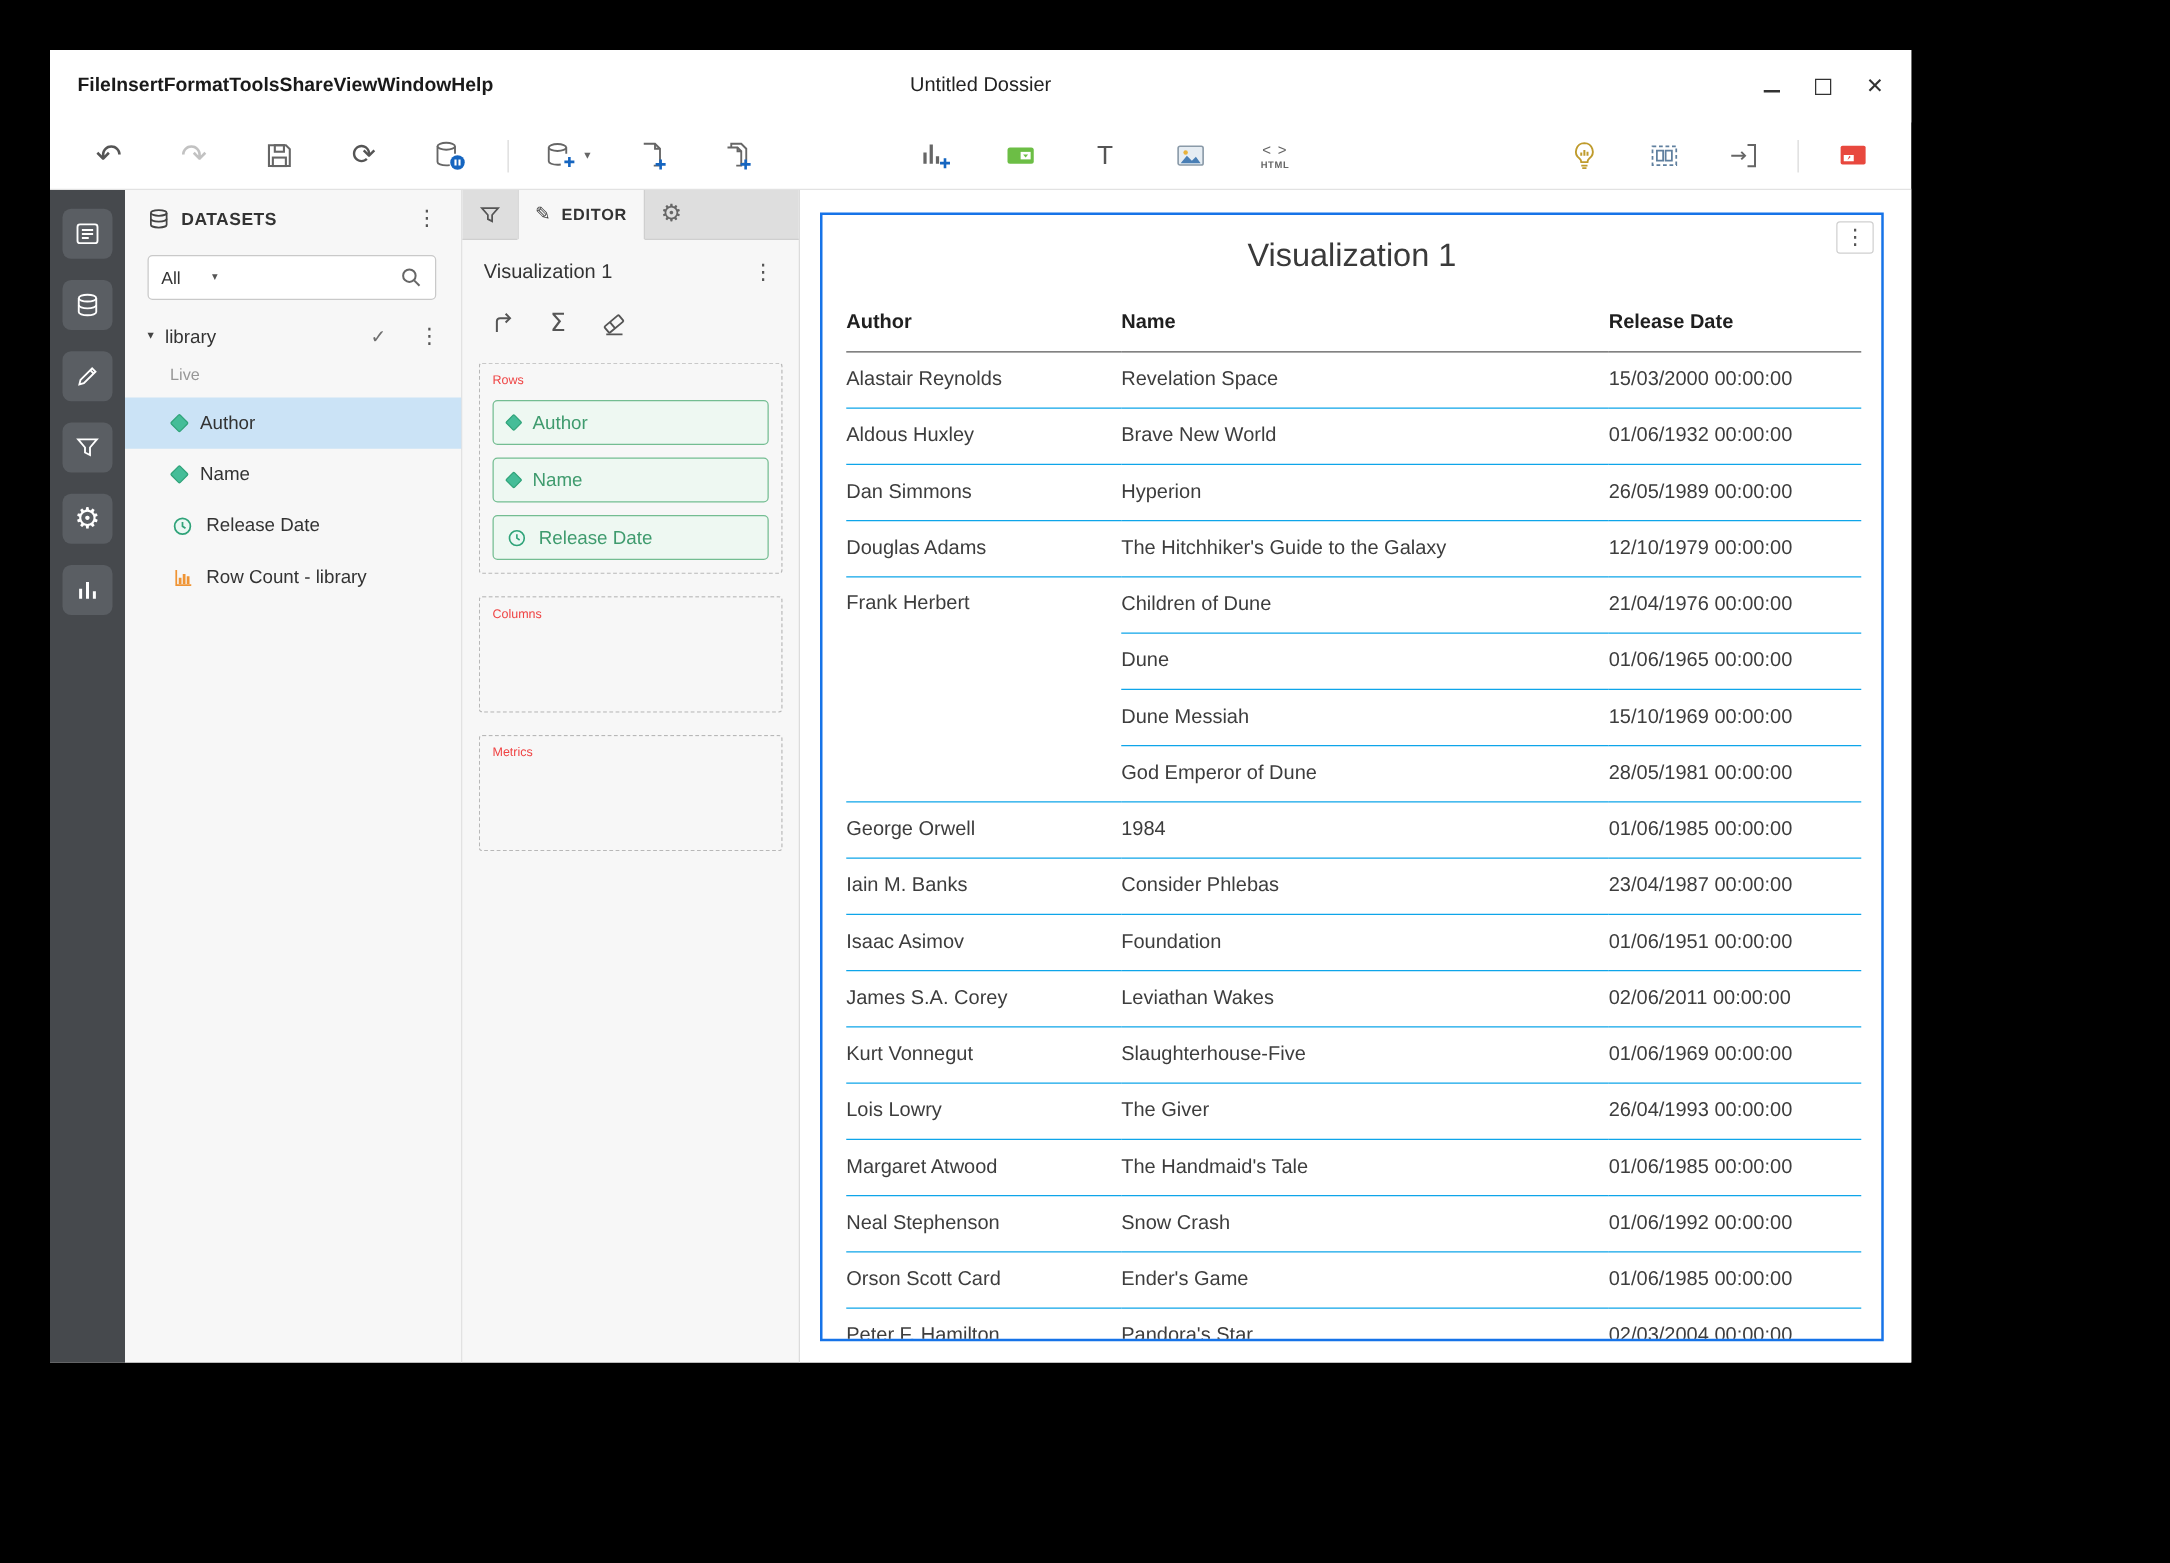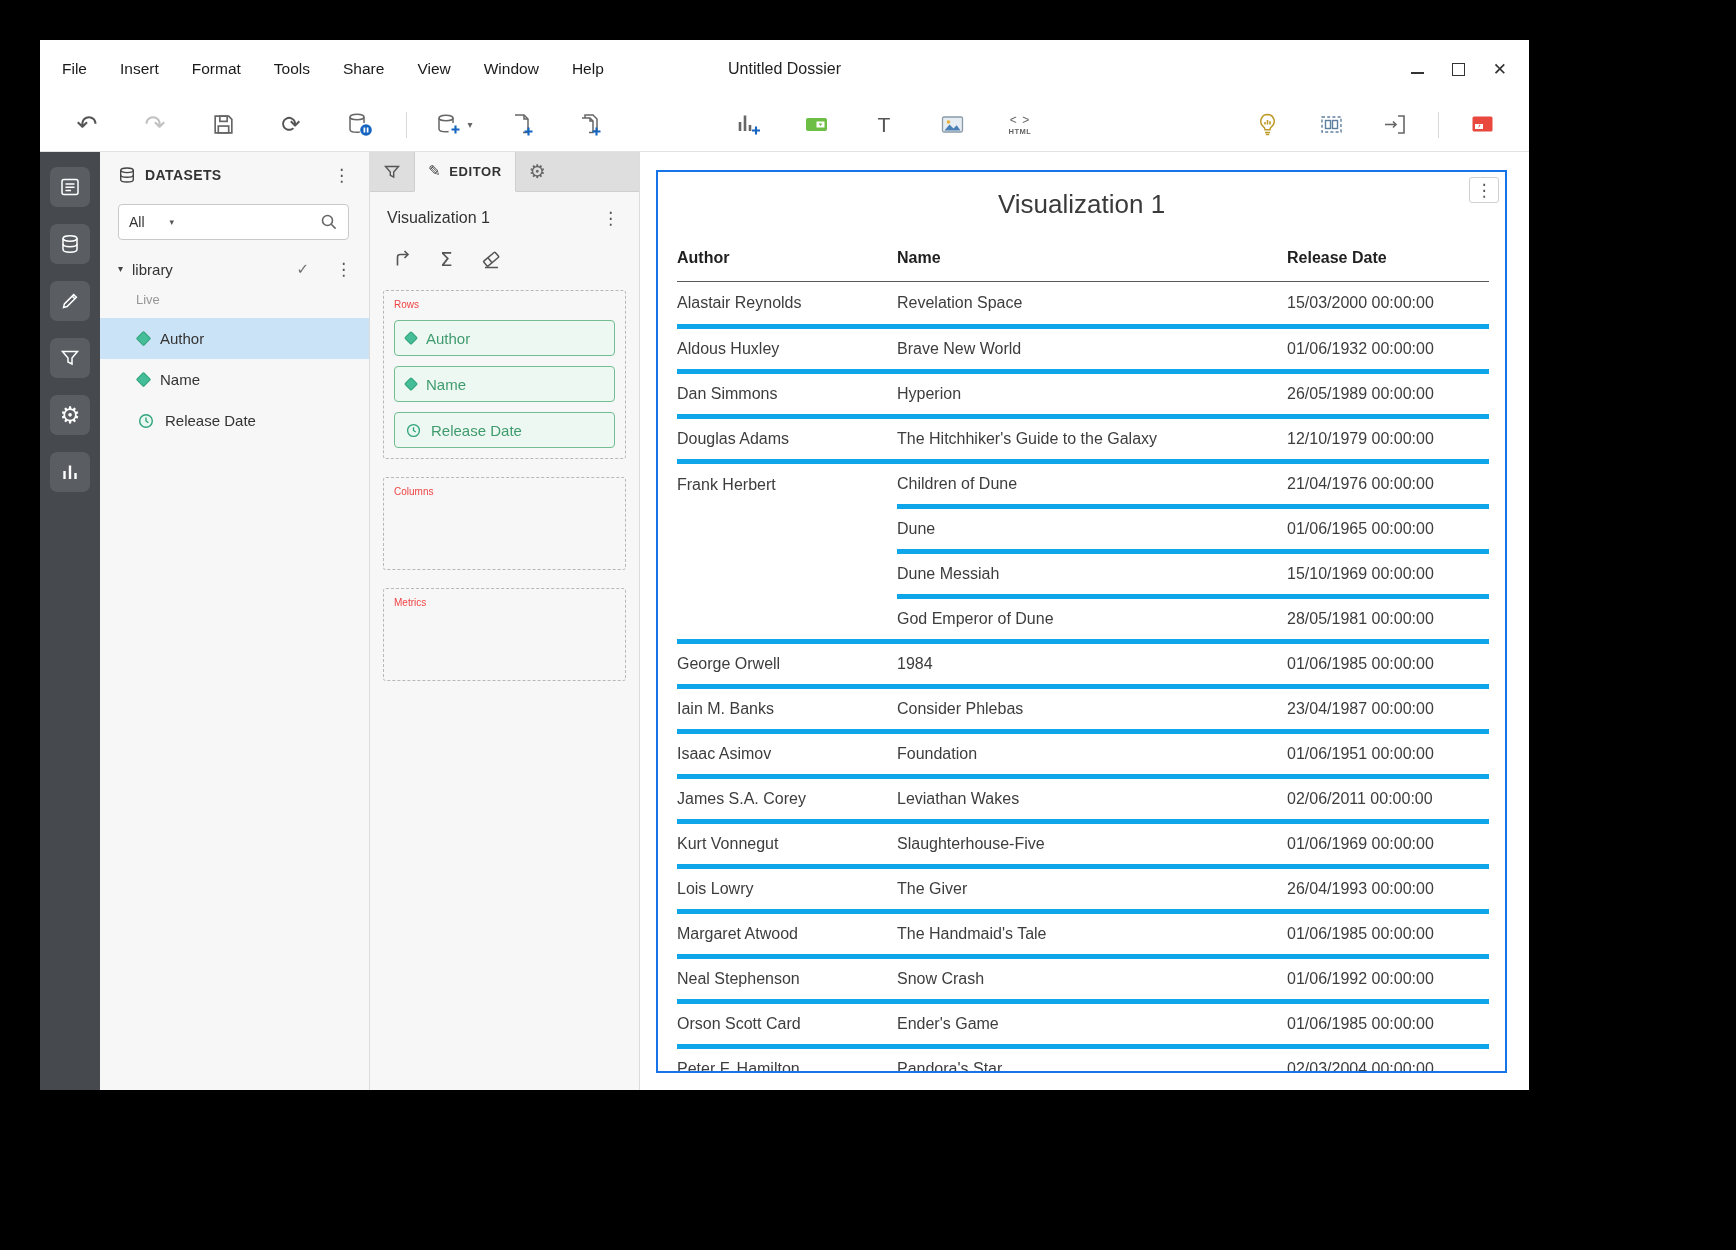--- a/index.html
+++ b/index.html
@@ -5,21 +5,21 @@
   * { margin:0; padding:0; box-sizing:border-box; }
   html,body { width:1736px; height:1250px; background:#000; overflow:hidden;
     font-family:"Liberation Sans","DejaVu Sans",sans-serif; }
   .glyph { font-family:"DejaVu Sans",sans-serif; line-height:1; }
 
   .window { position:absolute; left:40px; top:40px; width:1489px; height:1050px;
     background:#fff; display:flex; flex-direction:column; }
 
   
   .menubar { height:58px; display:flex; align-items:center; padding:0 22px; position:relative; background:#fff; flex:0 0 auto; }
-  .menus { display:flex; gap:33px; font-size:15.5px; color:#1a1a1a; z-index:2; }
+  .menus { display:flex; font-size:15.5px; color:#1a1a1a; z-index:2;font-weight:bold; }
   .menu-item { cursor:default; }
   .win-title { position:absolute; left:0; right:0; text-align:center; font-size:16px; color:#222; }
   .win-controls { margin-left:auto; display:flex; gap:28px; align-items:center; z-index:2; }
   .min-glyph { display:block; width:13px; border-bottom:2px solid #333; margin-top:8px; }
   .max-glyph { display:block; width:13px; height:13px; border:1.6px solid #333; }
   .close-glyph { font-size:17px; color:#333; }
 
   
   .toolbar { height:54px; border-bottom:1px solid #e2e2e2; display:flex; align-items:center; padding:0 26px; gap:26px; flex:0 0 auto; }
   .tb-btn { min-width:42px; height:40px; display:flex; align-items:center; justify-content:center; gap:3px; position:relative; }
@@ -79,21 +79,21 @@
   .zone-empty { height:93px; }
 
   
   .canvas { flex:1; background:#fff; position:relative; overflow:hidden; }
   .viz { position:absolute; left:16px; top:18px; width:851px; height:903px; border:2px solid #1673e8; background:#fff; overflow:hidden; }
   .viz-kebab-btn { position:absolute; top:5px; right:6px; width:30px; height:26px; border:1px solid #d0d0d0; border-radius:3px; background:#fff; display:flex; align-items:center; justify-content:center; z-index:3; }
   .viz-title { height:64px; display:flex; align-items:center; justify-content:center; font-size:26px; color:#3a3a3a; }
   table.grid { margin-left:19px; width:812px; border-collapse:collapse; table-layout:fixed; font-size:16px; }
   .grid col.c1 { width:220px; } .grid col.c2 { width:390px; } .grid col.c3 { width:202px; }
   .grid th { height:45px; text-align:left; color:#1f1f1f; font-weight:600; border-bottom:1px solid #5a5a5a; padding:0 6px 0 0; }
-  .grid td { height:45px; border-bottom:5px solid #0ea5e9; color:#3d3d3d; padding:0 6px 0 0; }
+  .grid td { height:45px; border-bottom:1px solid #0ea5e9; color:#3d3d3d; padding:0 6px 0 0; }
   .grid td.grouped { vertical-align:top; padding-top:12px; }
   svg { display:block; }
 </style>
 </head>
 <body>
 
 <div class="window">
 
   <div class="menubar">
     <div class="win-title">Untitled Dossier</div>
@@ -302,20 +302,29 @@
       <div class="field-row">
         <span class="diamond"></span>
         <span>Name</span>
       </div>
       <div class="field-row">
         <svg width="16" height="16" viewBox="0 0 16 16" fill="#eaf8f3" stroke="#2fa379" stroke-width="1.4">
             <circle cx="8" cy="8" r="6.3"></circle>
             <path d="M8 4.6V8l2.4 1.6" fill="none"></path>
           </svg>
         <span>Release Date</span>
+      </div>
+      <div class="field-row">
+        <svg width="16" height="16" viewBox="0 0 16 16">
+            <path d="M3 2v12h12" fill="none" stroke="#ef9434" stroke-width="1.4"></path>
+            <rect x="5" y="8.2" width="2.2" height="5" fill="#ef9434"></rect>
+            <rect x="8.2" y="5.2" width="2.2" height="8" fill="#ef9434"></rect>
+            <rect x="11.4" y="7" width="2.2" height="6.2" fill="#ef9434"></rect>
+          </svg>
+        <span>Row Count - library</span>
       </div>
     </div>
 
     <div class="panel-ed">
       <div class="tabs">
         <span class="tab">
           <svg width="18" height="18" viewBox="0 0 18 18" fill="none" stroke="#555" stroke-width="1.4">
               <path d="M2.5 3.5h13L10.7 9v5l-3.4-1.7V9z"></path>
             </svg>
         </span>

